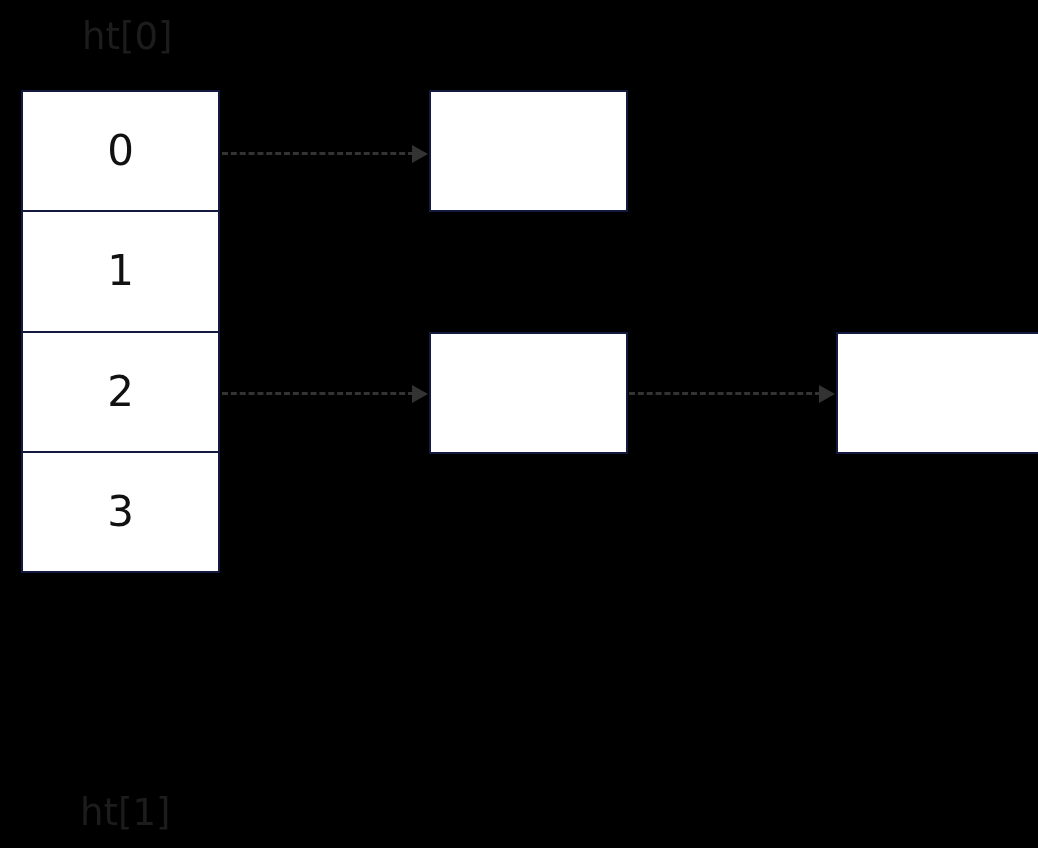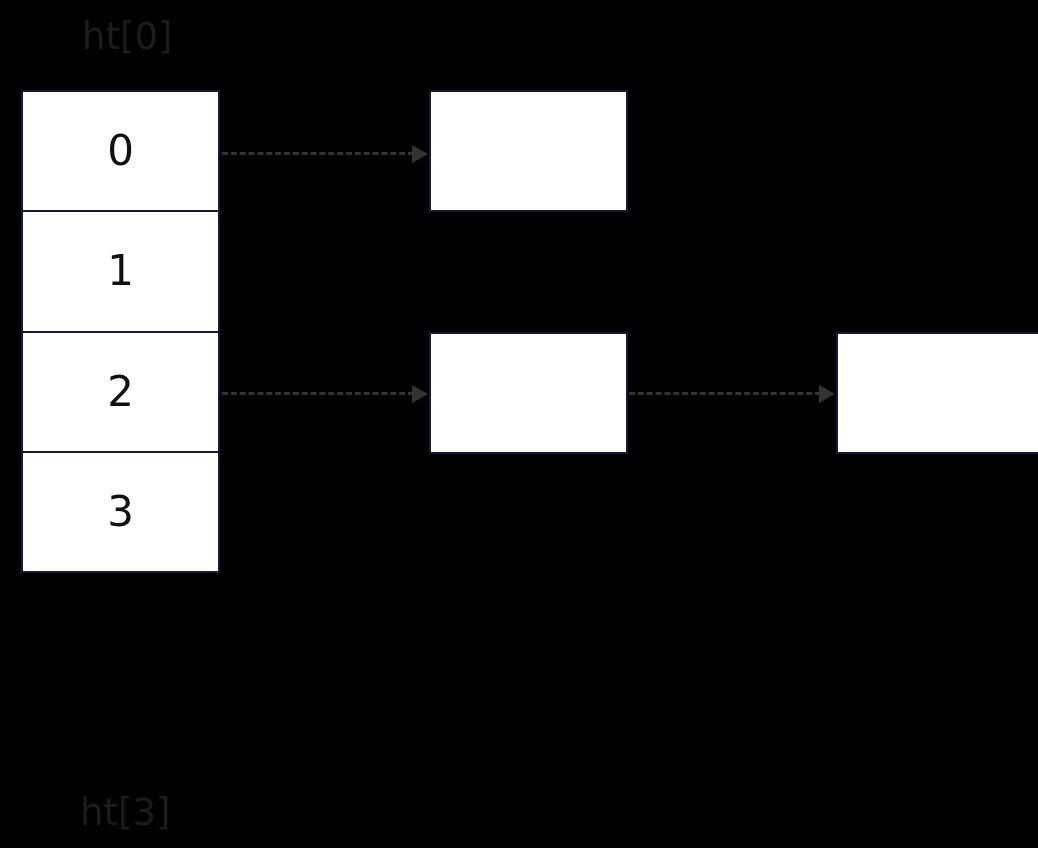--- a/index.html
+++ b/index.html
@@ -144,15 +144,15 @@
   </div>
   <div id="arrow-2a" class="connector">
     <div class="line"></div>
     <div class="head"></div>
   </div>
   <div id="arrow-2b" class="connector">
     <div class="line"></div>
     <div class="head"></div>
   </div>
 
-  <div id="label-ht1" class="section-label">ht[3]</div>
+  <div id="label-ht1" class="section-label">ht[1]</div>
 
 </div>
 
 </body></html>

